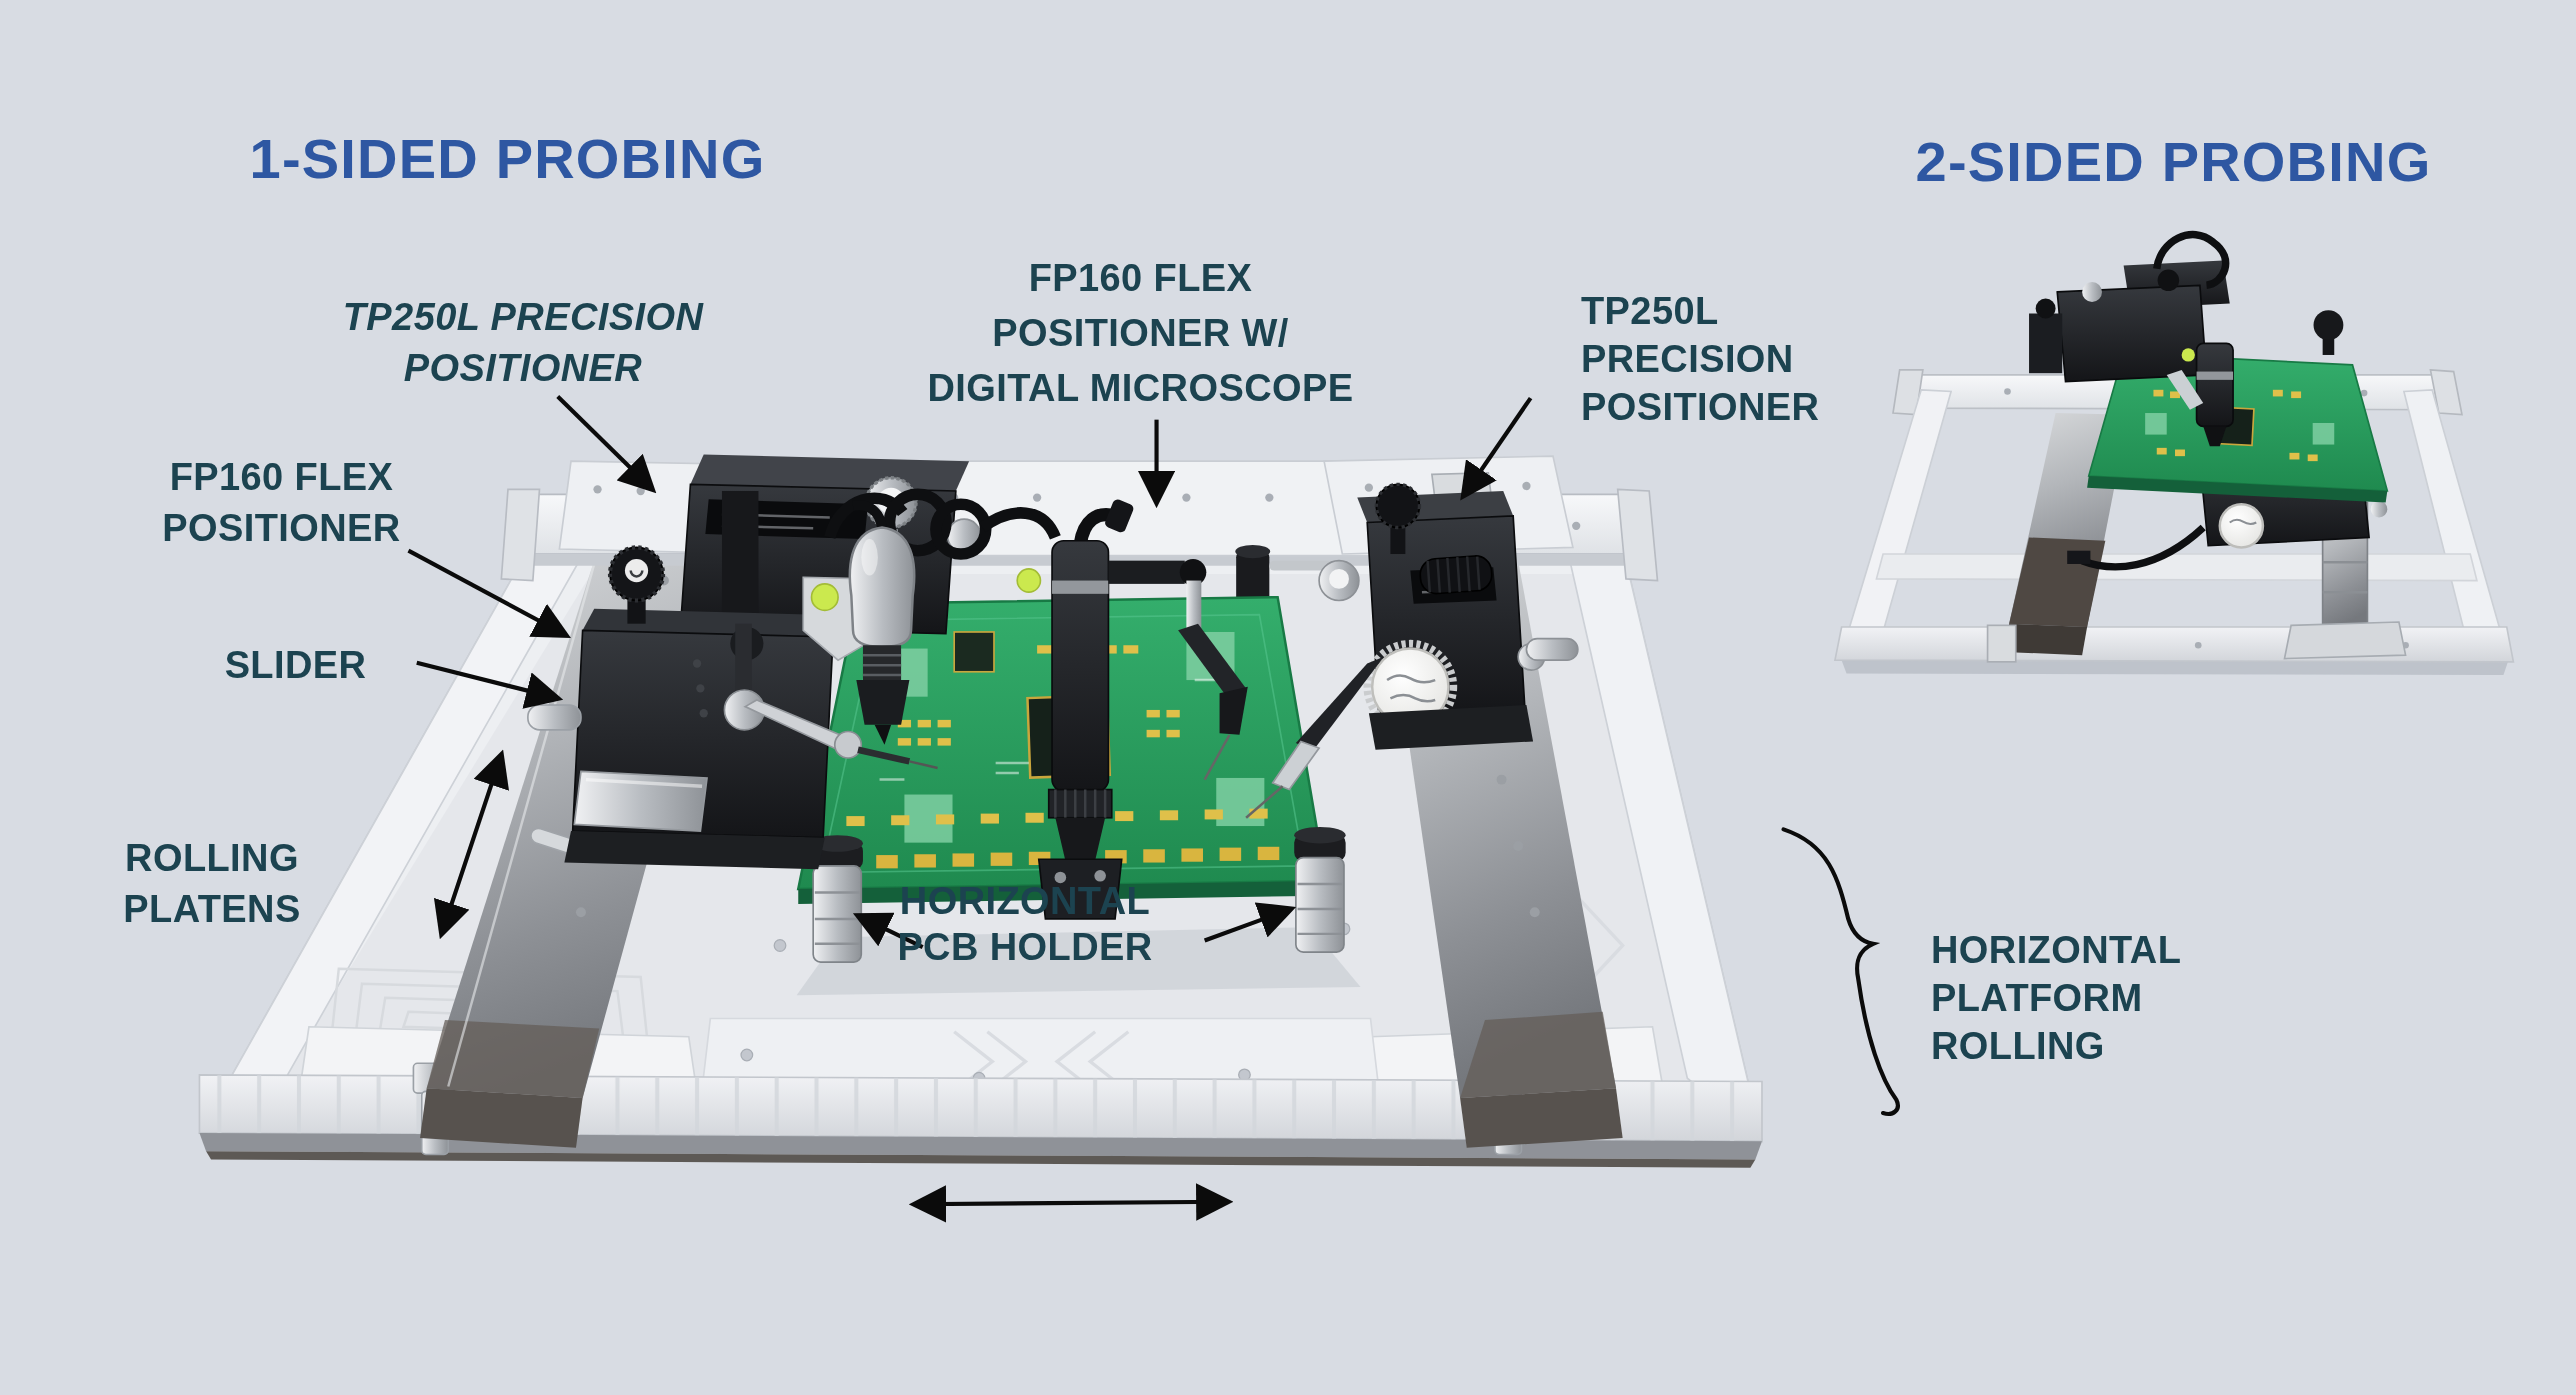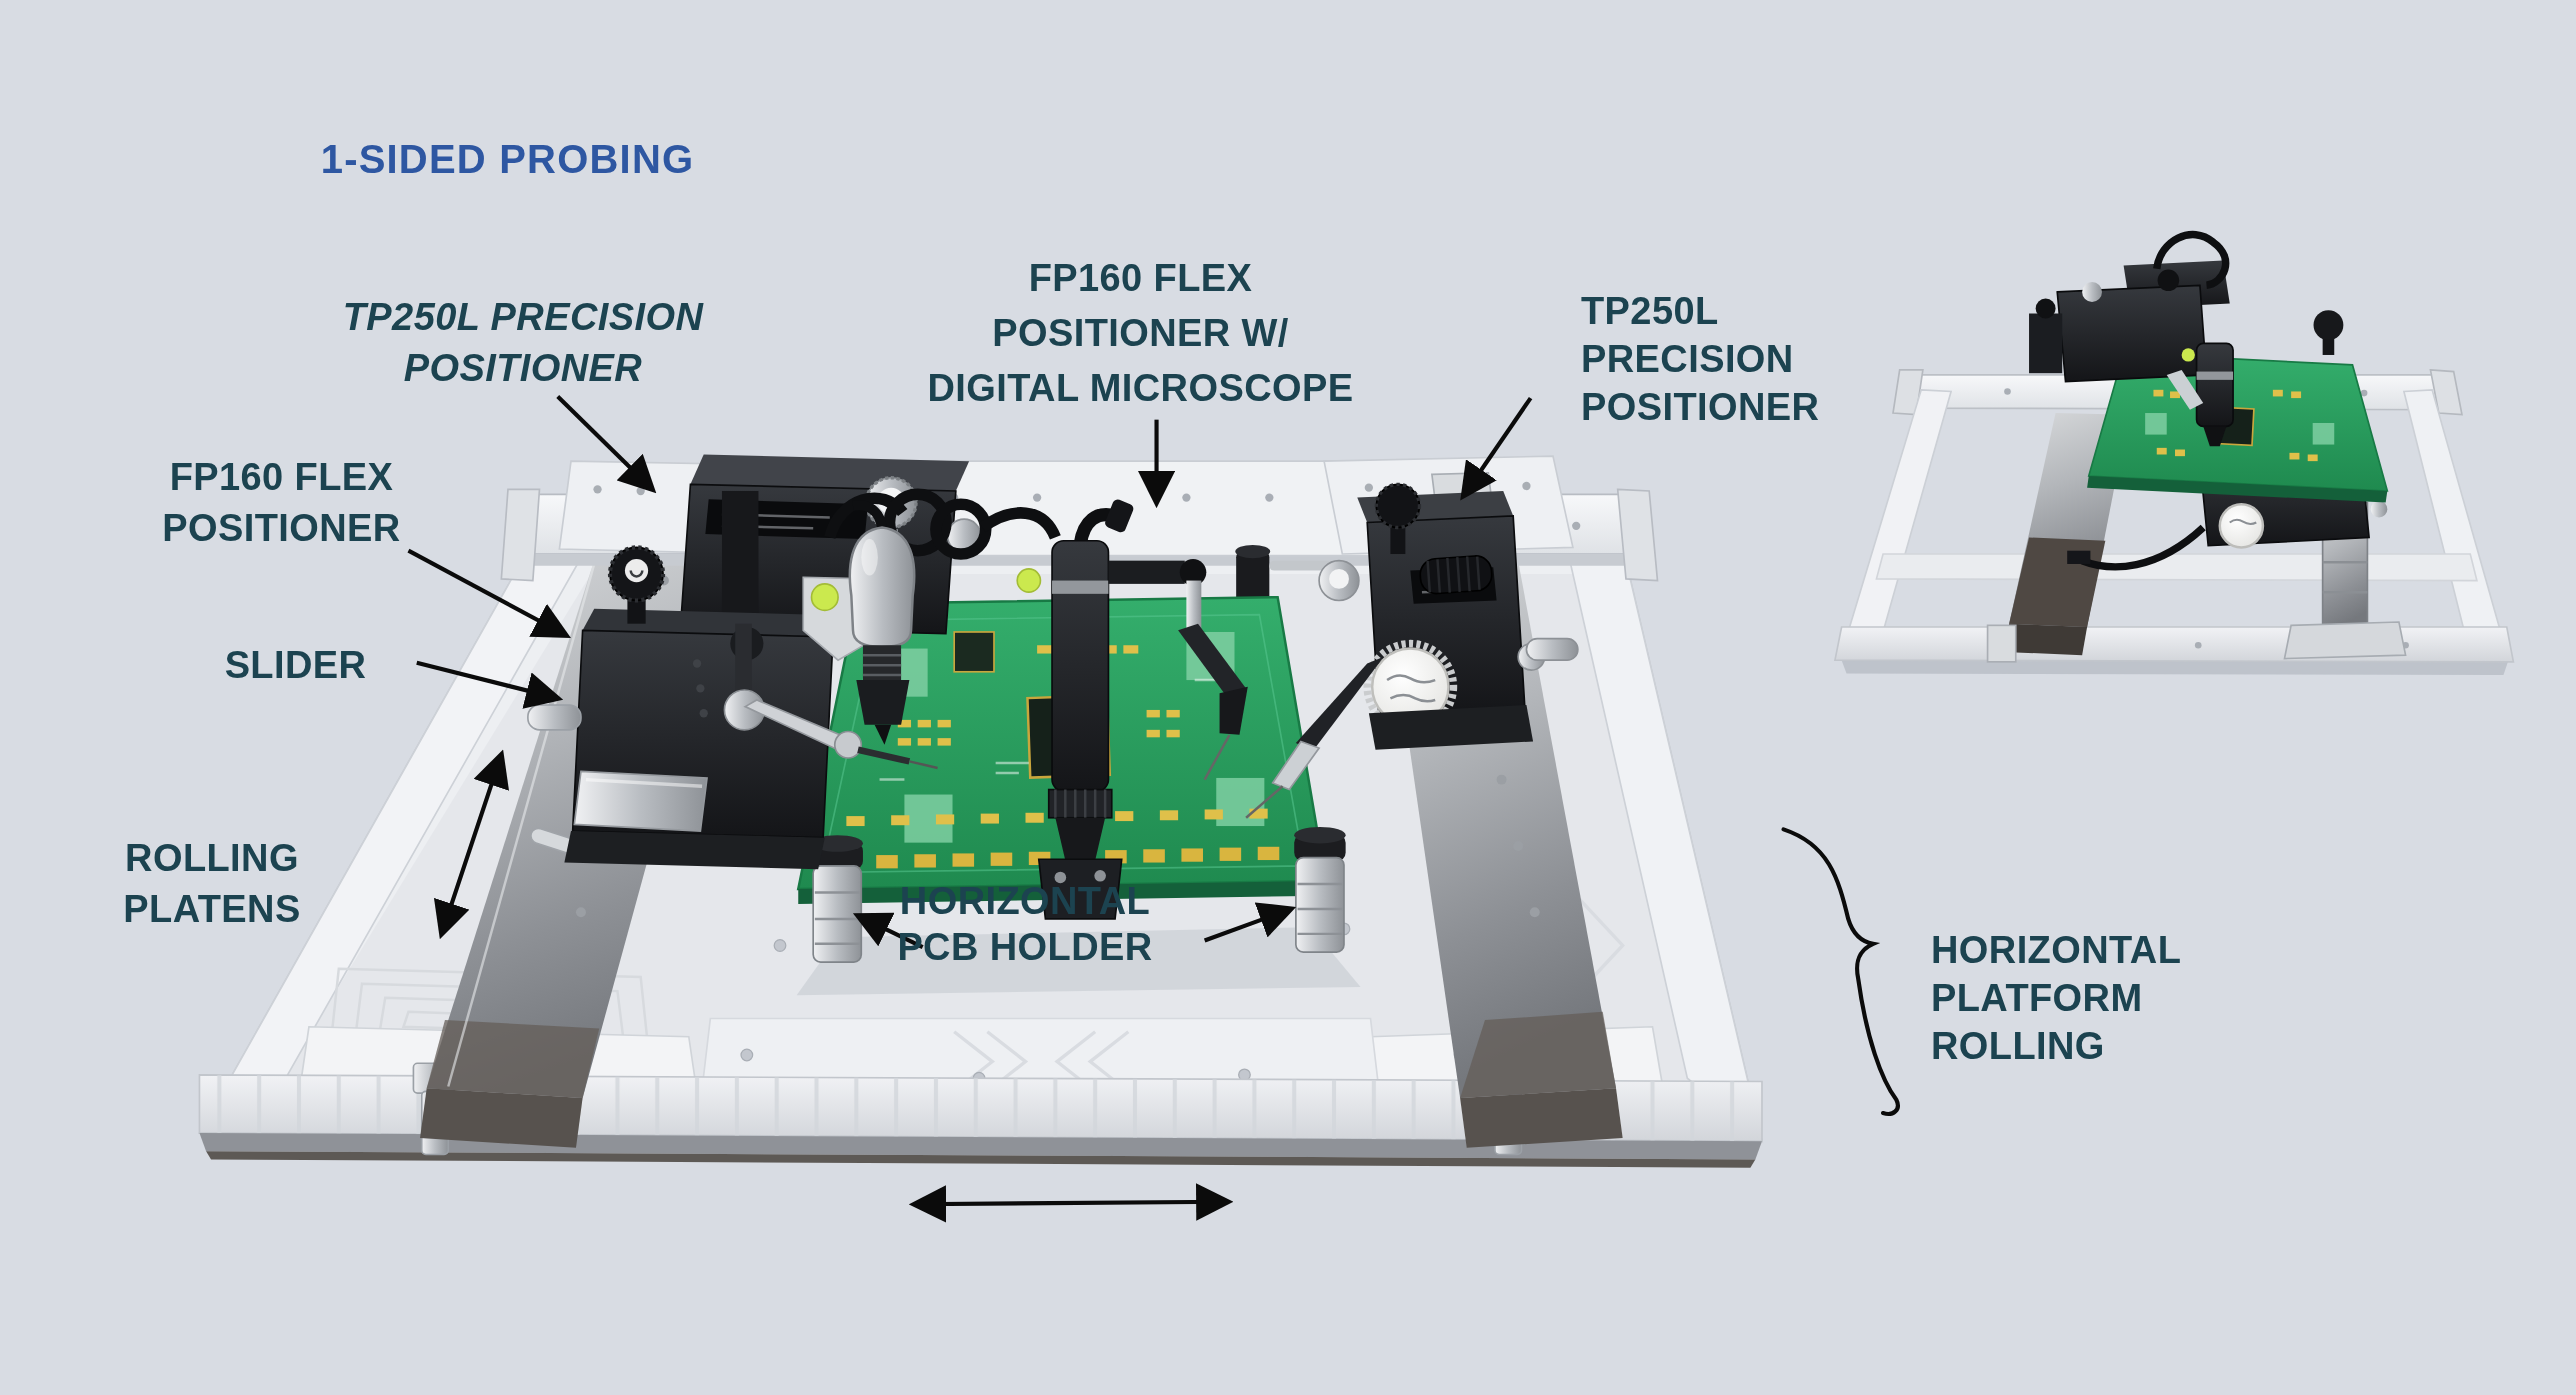--- a/index.html
+++ b/index.html
@@ -1,19 +1,19 @@
 <!DOCTYPE html>
 <html style="font-size:13.3px"><head>
 <meta charset="utf-8">
 <style>
   html,body { margin:0; padding:0; background:#d8dce3; }
   .stage { position:relative; width:2576px; height:1395px; background:#d8dce3; overflow:hidden;
            font-family:"Liberation Sans",sans-serif; }
   svg.art { position:absolute; left:0; top:0; }
-  .ttl { position:absolute; font-weight:bold; font-size:40px; line-height:66px; letter-spacing:1.2px;
+  .ttl { position:absolute; font-weight:bold; font-size:56px; line-height:66px; letter-spacing:1.2px;
          color:#2e57a2; text-align:center; white-space:nowrap; }
   .lbl { position:absolute; font-weight:bold; font-size:38px; line-height:51px; letter-spacing:0.4px;
          color:#1c4350; text-align:center; white-space:nowrap; }
   .lbl.align-left { text-align:left; }
   .lbl.tight { line-height:46px; }
   .lbl div { pointer-events:none; }
 </style>
 </head>
 <body>
 
@@ -451,20 +451,23 @@
     <line x1="1112" y1="1142" x2="1034" y2="1104" marker-end="url(#ah)"></line>
     <line x1="1452" y1="1134" x2="1556" y2="1096" marker-end="url(#ah)"></line>
     <line x1="1102" y1="1452" x2="1480" y2="1449" marker-start="url(#ah)" marker-end="url(#ah)"></line>
   </g>
   <path d="M2150,1000 C2204,1018 2216,1058 2228,1108 C2234,1128 2246,1136 2258,1138 C2240,1146 2236,1160 2240,1180 C2250,1252 2268,1302 2286,1326 C2292,1338 2282,1346 2270,1342" stroke="#0b0b0b" stroke-width="5" fill="none" stroke-linecap="round"></path>
 </svg>
 
 <div class="ttl" style="left:217px; top:126px; width:581px;">
   <div>1-SIDED PROBING</div>
 </div>
+<div class="ttl" style="left:1883px; top:129px; width:581px;">
+  <div>2-SIDED PROBING</div>
+</div>
 
 <div class="lbl" style="left:328px; top:292px; width:390px;font-style:italic;">
   <div>TP250L PRECISION</div>
   <div>POSITIONER</div>
 </div>
 
 <div class="lbl" style="left:149px; top:452px; width:265px;">
   <div>FP160 FLEX</div>
   <div>POSITIONER</div>
 </div>

